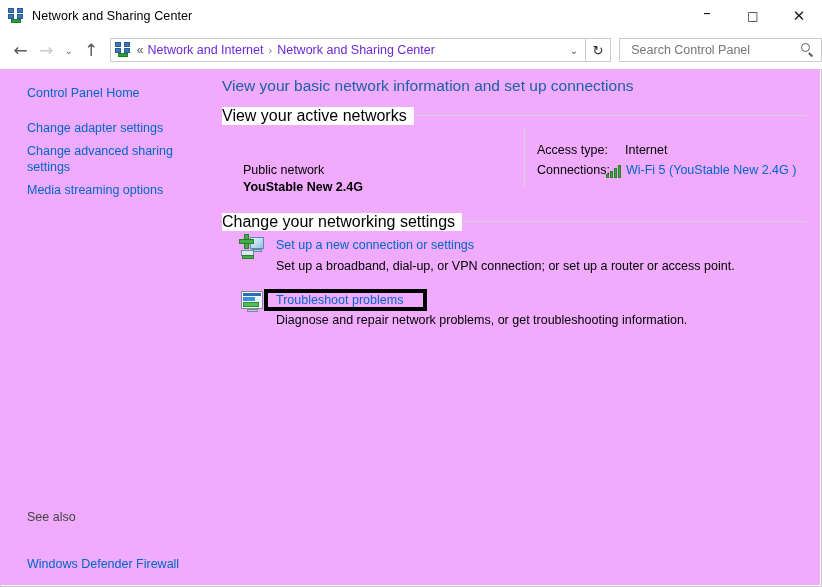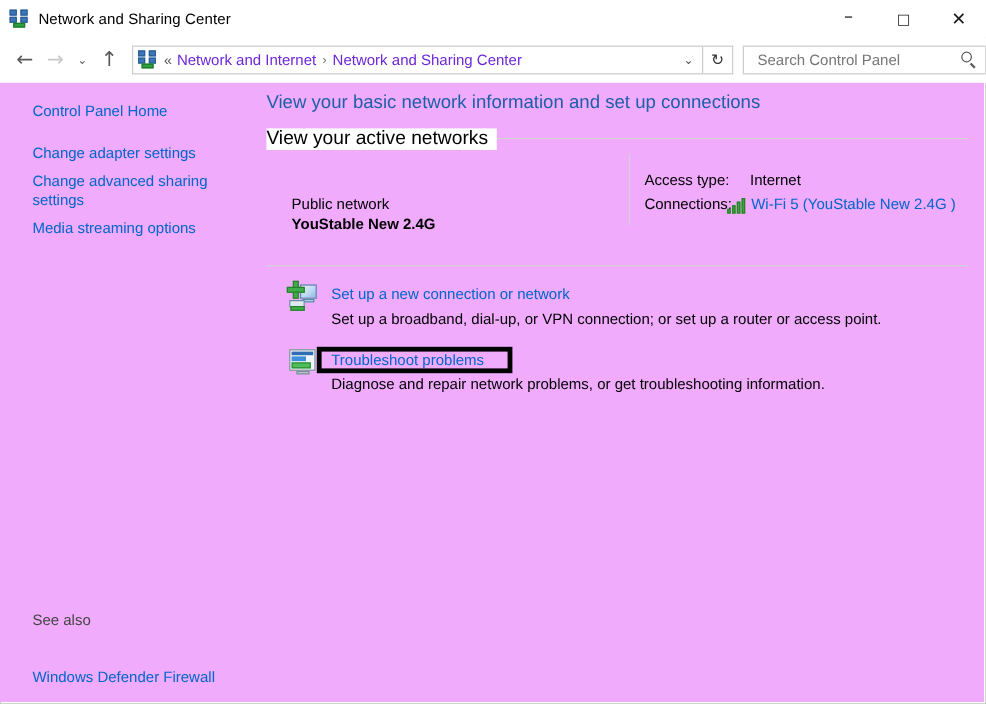--- a/index.html
+++ b/index.html
@@ -409,33 +409,34 @@
     <span style="position:absolute; left:388px; top:96px;">
       <span class="ico-sig">
           <i class="b1"></i>
           <i class="b2"></i>
           <i class="b3"></i>
           <i class="b4"></i>
         </span>
     </span>
     <div class="info-link" style="left:408px; top:94px;">Wi-Fi 5 (YouStable New 2.4G )</div>
 
+    <div class="section-head" style="top:144px;">Change your networking settings</div>
     <div class="section-rule" style="top:152px; width:584px;"></div>
 
     <span class="task-icon" style="left:21px; top:165px;">
       <span class="ico-newconn">
         <i class="pc1"></i>
           <i class="pc1b"></i>
           <i class="pc2"></i>
           <i class="pcbar"></i>
         <i class="plus-v"></i>
           <i class="plus-h"></i>
       </span>
     </span>
-    <div class="task-link" style="left:58px; top:169px;">Set up a new connection or network</div>
+    <div class="task-link" style="left:58px; top:169px;">Set up a new connection or settings</div>
     <div class="task-desc" style="left:58px; top:190px;">Set up a broadband, dial-up, or VPN connection; or set up a router or access point.</div>
 
     <span class="task-icon" style="left:23px; top:222px;">
       <span class="ico-trouble">
         <i class="scr"></i>
           <i class="ttl"></i>
           <i class="bl"></i>
           <i class="gr"></i>
           <i class="stand"></i>
       </span>

